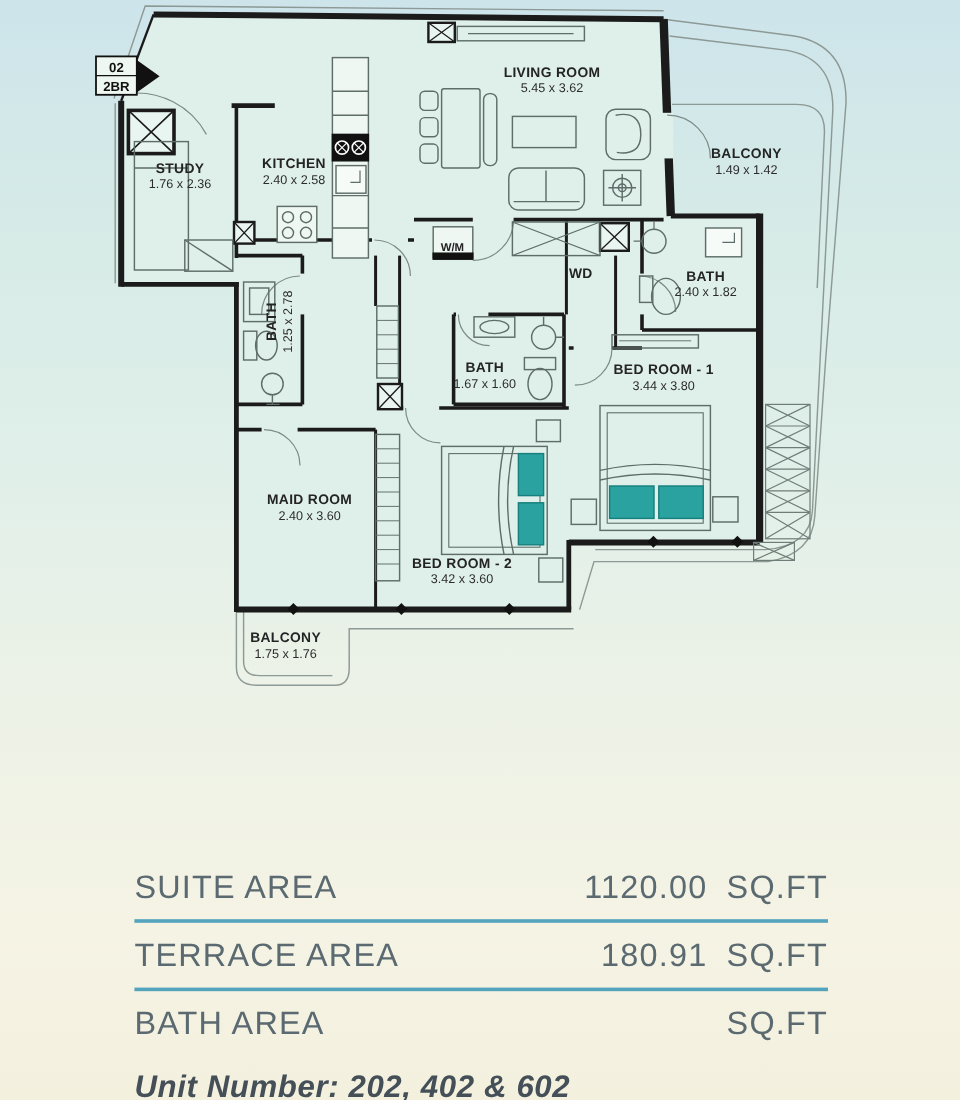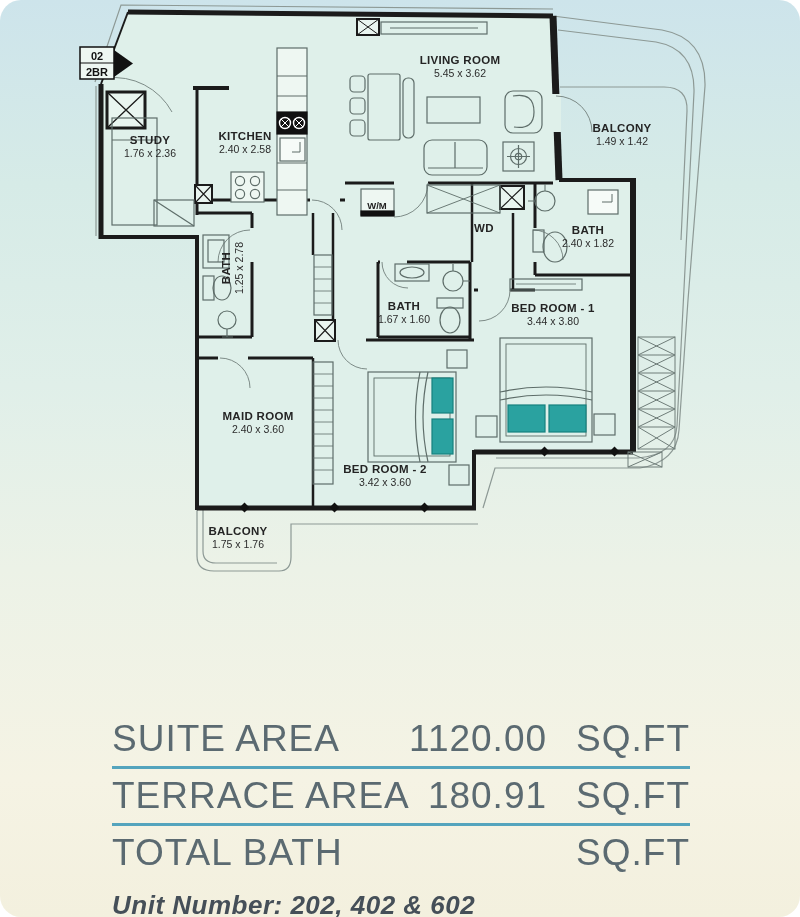--- a/index.html
+++ b/index.html
@@ -1,33 +1,32 @@
 <!DOCTYPE html>
 <html><head>
 <meta charset="utf-8">
 <style>
   html,body{margin:0;padding:0;}
   .canvas{
     position:relative;width:800px;height:917px;overflow:hidden;
     background:linear-gradient(180deg,#cde4eb 0%,#d6ebe7 20%,#e0efe9 42%,#ecf2e7 62%,#f5f3e4 85%,#f3f0de 100%);
     font-family:"Liberation Sans",sans-serif;
-    border-radius:21px;
   }
   svg{position:absolute;left:0;top:0;}
   .room-name{font-size:11.5px;font-weight:600;fill:#242424;letter-spacing:.3px;}
   .room-dims{font-size:10.5px;font-weight:400;fill:#2c2c2c;}
   .tiny-label{font-size:9.5px;font-weight:600;fill:#222;}
   .badge-text{font-size:11px;font-weight:700;fill:#111;}
   .area-table{
     position:absolute;left:112px;top:712px;width:578px;color:#5b6a71;
   }
   .area-row{display:flex;justify-content:space-between;align-items:center;height:54px;
-    font-size:37px;letter-spacing:1px;}
+    font-size:27px;letter-spacing:1px;}
   .area-row + .area-row{border-top:3px solid #54a4bd;text-align:right;}
-  .value-group{display:flex;gap:29px;}
+  .value-group{display:flex;gap:16px;}
   .unit-number{margin-top:10px;font-size:26px;font-weight:700;font-style:italic;color:#454f58;letter-spacing:.5px;}
 </style>
 </head>
 <body>
 
 <div class="canvas">
 
 <svg width="800" height="640" viewBox="0 0 800 640">
 
   <path d="M128,12 L553,16 L559,180 L633,180 L633,452 L474,452 L474,508 L197,508 L197,237 L101,237 L101,84 Z" fill="#dff0ea" stroke="none"></path>
@@ -336,21 +335,21 @@
     </span>
   </div>
   <div class="area-row">
     <span>TERRACE AREA</span>
     <span class="value-group">
       <span>180.91</span>
       <span>SQ.FT</span>
     </span>
   </div>
   <div class="area-row">
-    <span>TOTAL BATH</span>
+    <span>BATH AREA</span>
     <span class="value-group">
       <span>SQ.FT</span>
     </span>
   </div>
   <div class="unit-number">Unit Number: 202, 402 &amp; 602</div>
 </div>
 
 </div>
 
 </body></html>

